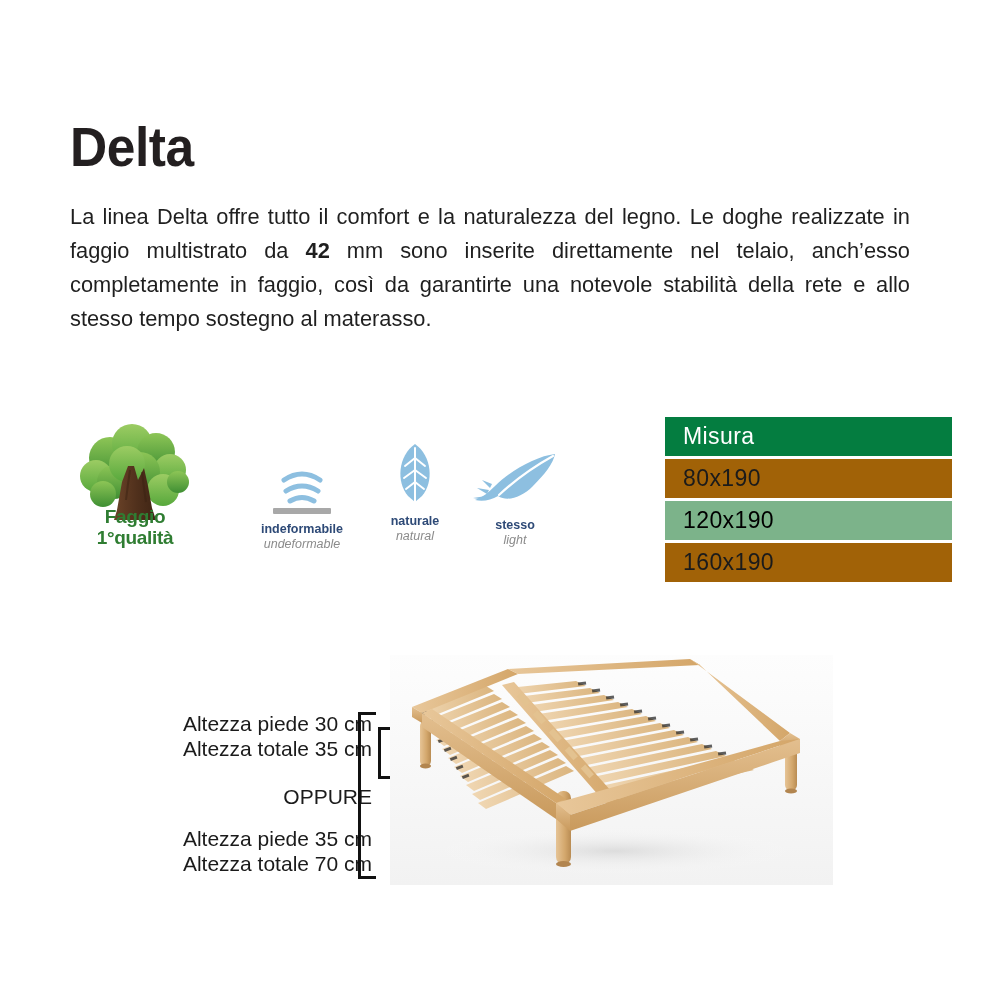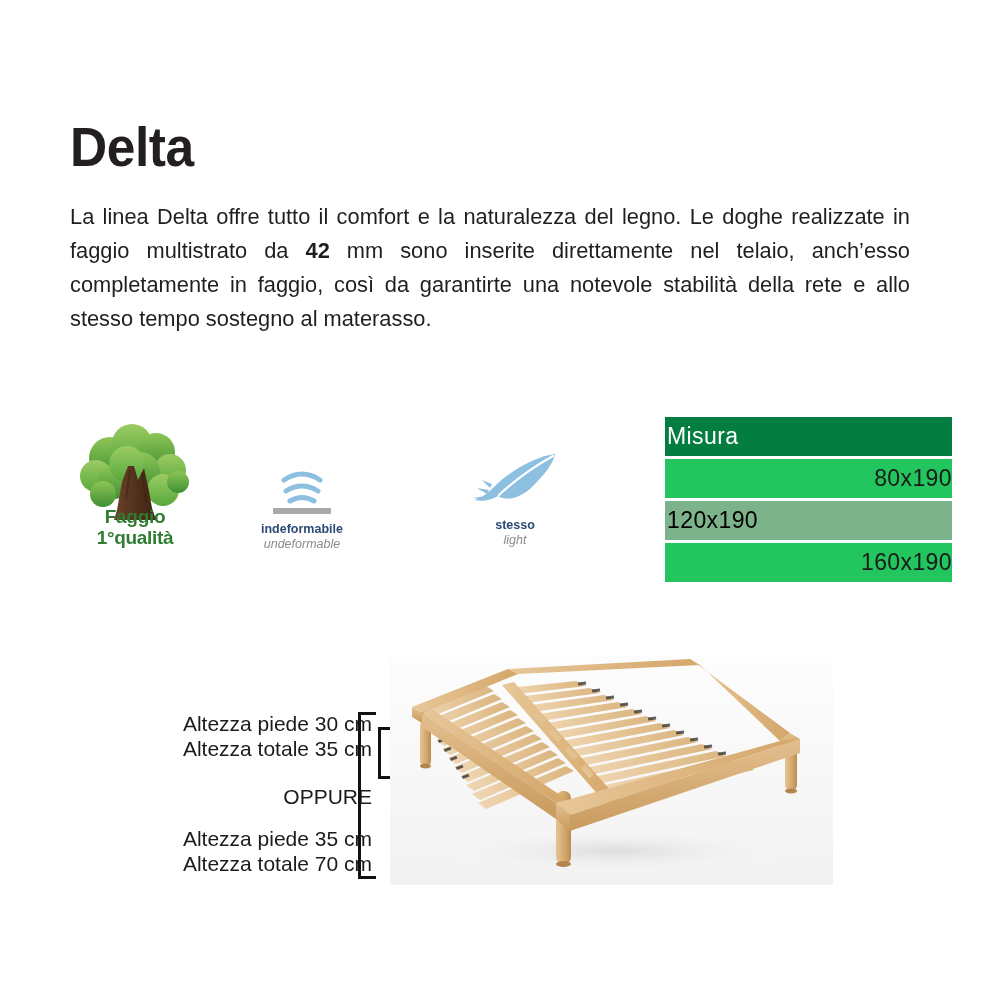--- a/index.html
+++ b/index.html
@@ -103,31 +103,31 @@
   
   #sizes-table {
     position: absolute;
     left: 665px;
     top: 417px;
     width: 287px;
   }
   #sizes-table .row {
     height: 39px;
     line-height: 39px;
-    padding-left: 2px;
+    padding-left: 18px;
     box-sizing: border-box;
     font-size: 23px;
     letter-spacing: 0.4px;
     margin-bottom: 3px;
   }
   #sizes-table .header {
     background: #047d40;
     color: #ffffff;
   }
-  #sizes-table .row-light { background: #22c55e; color: #1b1b1b; text-align: right; }
+  #sizes-table .row-light { background: #a16207; color: #1b1b1b; }
   #sizes-table .row-mid   { background: #7cb38a; color: #000000; }
 
   
   #dimensions {
     position: absolute;
     left: 150px;
     top: 700px;
     width: 250px;
     height: 195px;
   }
@@ -230,20 +230,40 @@
         </g>
         <rect x="9" y="48" width="58" height="6" rx="1" fill="#a8a8a8"></rect>
       </svg>
     </div>
     <div class="feature-text">
       <div class="feature-label-it">indeformabile</div>
       <div class="feature-label-en">undeformable</div>
     </div>
   </div>
 
+  <div class="feature" id="feature-naturale">
+    <div class="feature-icon">
+      <svg width="54" height="66" viewBox="0 0 54 66">
+        <path d="M27 2 C10 14 8 40 20 54 L27 60 L34 54 C46 40 44 14 27 2 Z" fill="#8dbfe0"></path>
+        <g stroke="#ffffff" stroke-width="2" fill="none" stroke-linecap="round">
+          <path d="M27 6 L27 60"></path>
+          <path d="M27 16 L17 24"></path>
+            <path d="M27 16 L37 24"></path>
+          <path d="M27 28 L16 36"></path>
+            <path d="M27 28 L38 36"></path>
+          <path d="M27 40 L18 47"></path>
+            <path d="M27 40 L36 47"></path>
+        </g>
+      </svg>
+    </div>
+    <div class="feature-text">
+      <div class="feature-label-it">naturale</div>
+      <div class="feature-label-en">natural</div>
+    </div>
+  </div>
 
   <div class="feature" id="feature-leggero">
     <div class="feature-icon">
       <svg width="96" height="62" viewBox="0 0 96 62">
         <path d="M88 4 C70 6 44 20 28 36 C22 42 16 47 8 50 C16 52 24 50 31 46
                  C40 52 54 48 66 36 C78 24 86 14 88 4 Z" fill="#8dbfe0"></path>
         <path d="M86 6 C68 16 48 30 32 45" stroke="#ffffff" stroke-width="2.2" fill="none" stroke-linecap="round"></path>
         <g fill="#8dbfe0">
           <path d="M22 40 L10 38 L20 44 Z"></path>
           <path d="M19 46 L6 48 L18 50 Z"></path>

